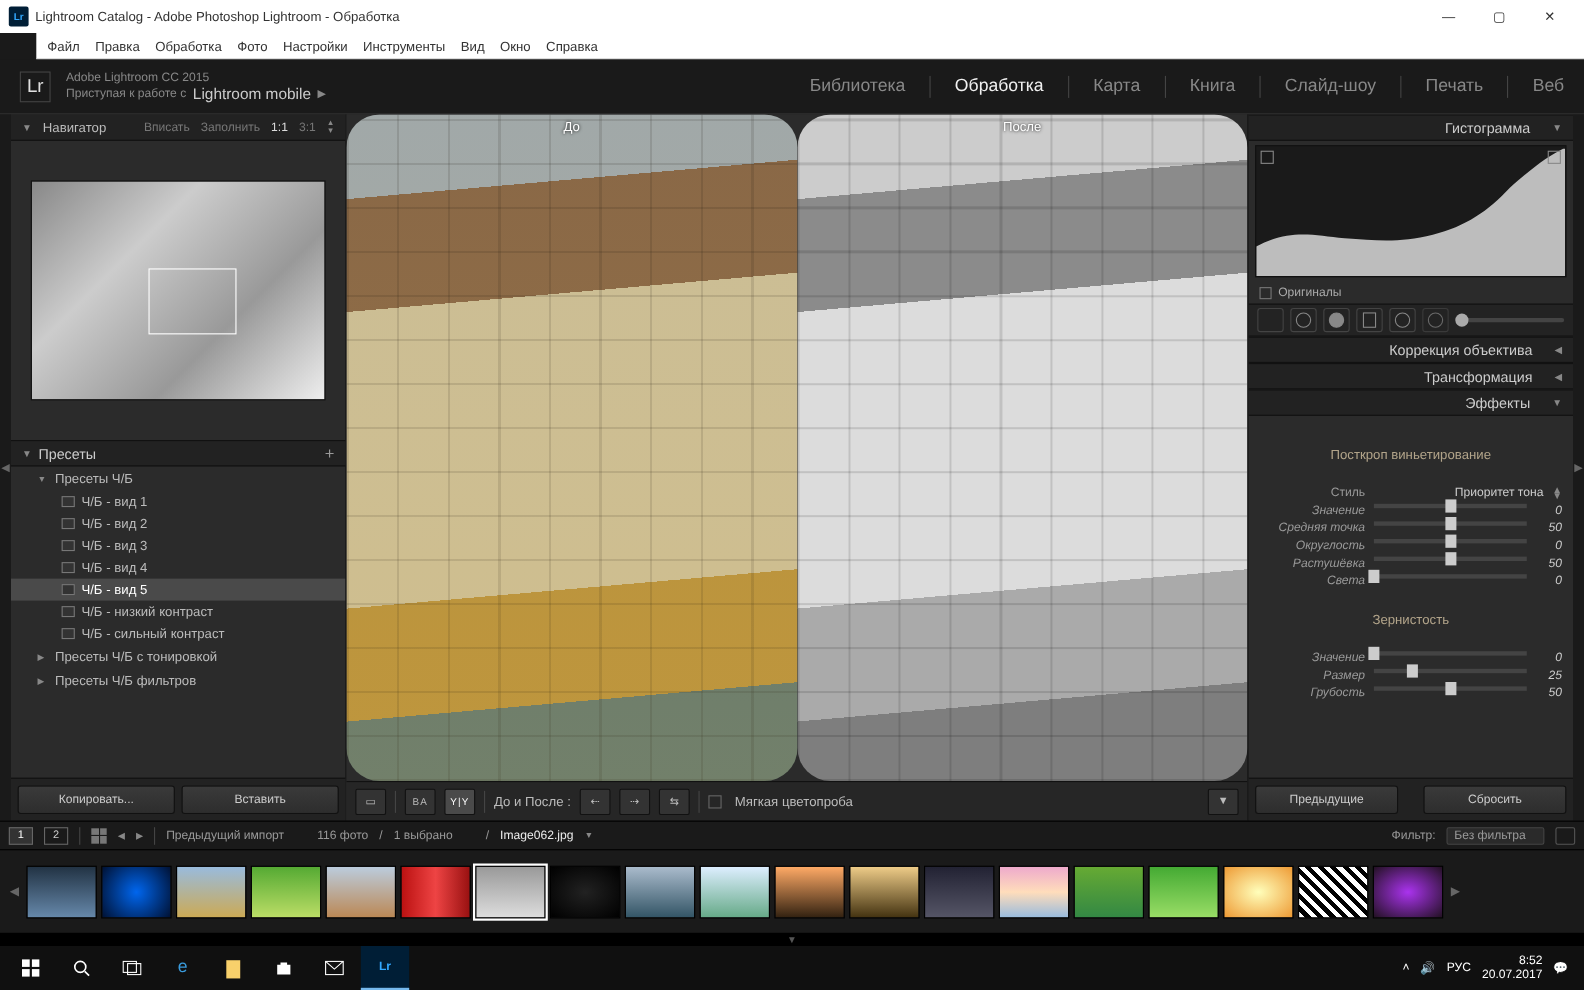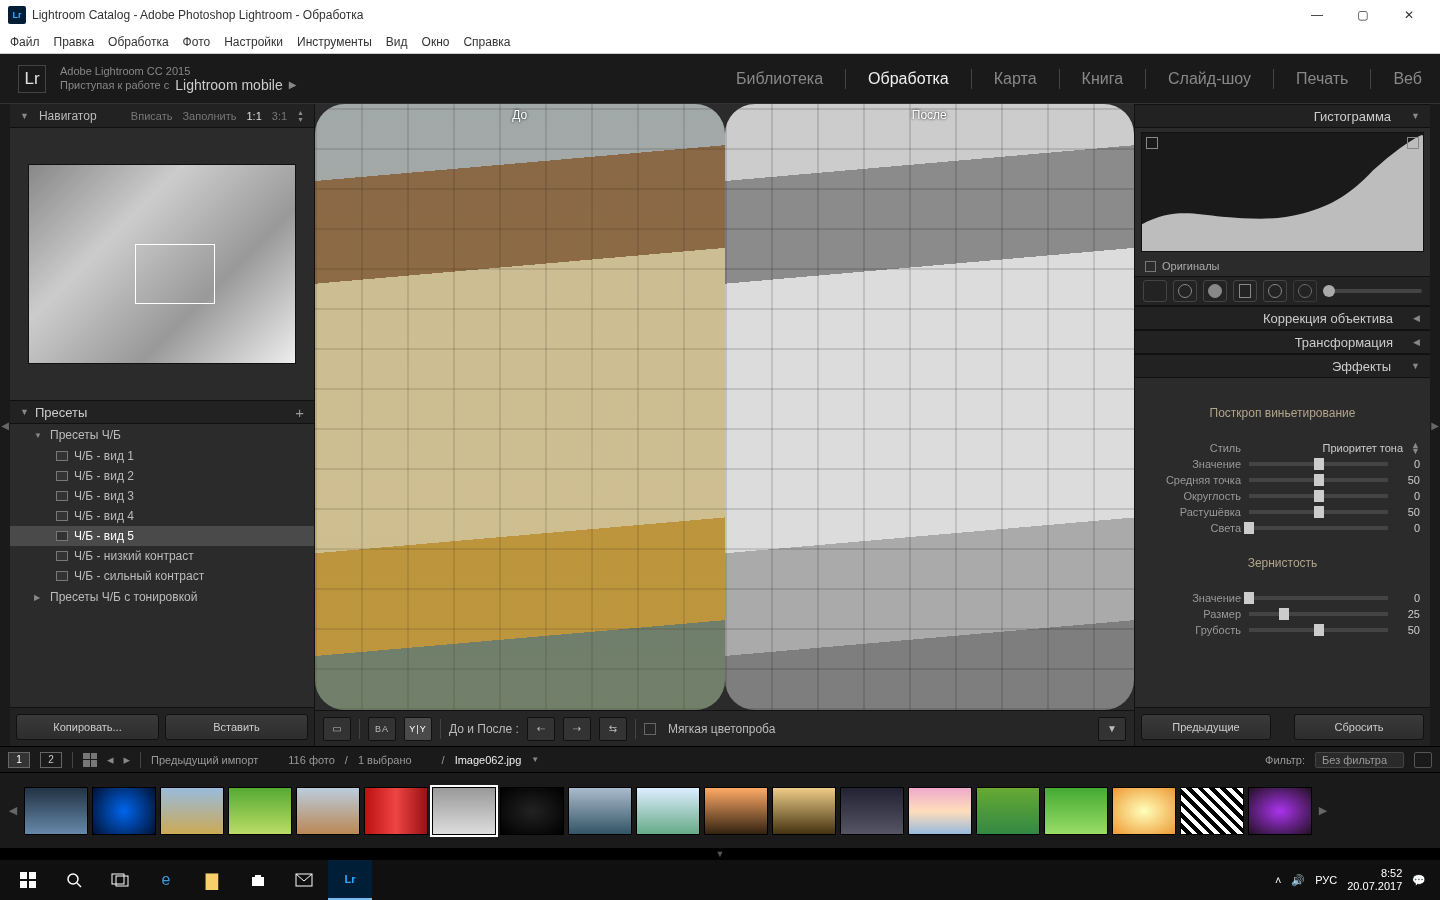--- a/index.html
+++ b/index.html
@@ -5,21 +5,21 @@
 * { margin: 0; padding: 0; box-sizing: border-box; font-family: "Segoe UI", Arial, sans-serif; user-select: none; }
 body { width: 1440px; height: 900px; background: #1a1a1a; overflow: hidden; display: flex; flex-direction: column; }
 
 
 .win-titlebar { height: 30px; background: #fff; display: flex; align-items: center; padding: 0 8px; font-size: 12px; color: #333; }
 .win-titlebar .lr-badge { width: 18px; height: 18px; background: #001e36; color: #31a8ff; font-size: 9px; font-weight: bold; display: flex; align-items: center; justify-content: center; margin-right: 6px; border-radius: 2px; }
 .win-titlebar .grow { flex: 1; }
 .win-ctrl { width: 46px; height: 30px; display: flex; align-items: center; justify-content: center; color: #333; }
 
 
-.menu-bar { height: 24px; background: #fff; display: flex; align-items: center; padding: 0 10px; font-size: 12px; color: #333; gap: 14px; border-bottom: 1px solid #ccc; }
+.menu-bar { height: 24px; background: #fff; display: flex; align-items: center; padding: 0 10px; font-size: 12px; color: #333; gap: 14px; border-bottom: 1px solid #ccc; margin-left: 33px; }
 .menu-item { cursor: default; }
 
 
 .app-header { height: 50px; background: #1a1a1a; display: flex; align-items: center; padding: 0 18px; border-bottom: 1px solid #333; }
 .app-logo { width: 28px; height: 28px; background: #1a1a1a; color: #e0e0e0; font-size: 17px; font-weight: 300; display: flex; align-items: center; justify-content: center; border: 1px solid #444; margin-right: 14px; }
 .app-title-block { display: flex; flex-direction: column; color: #888; font-size: 11px; }
 .app-title-row { display: flex; align-items: center; gap: 6px; }
 .app-title-block .mobile { color: #ccc; font-size: 14px; }
 .app-header .grow { flex: 1; }
 .module-picker { display: flex; gap: 22px; align-items: center; }
@@ -92,21 +92,21 @@
 .mask-tools { height: 30px; display: flex; align-items: center; gap: 6px; padding: 0 8px; border-top: 1px solid #111; border-bottom: 1px solid #111; background: #232323; }
 .mask-btn { width: 24px; height: 22px; border: 1px solid #444; border-radius: 3px; display: flex; align-items: center; justify-content: center; cursor: pointer; }
 .mask-btn.circle::before { content: ""; width: 12px; height: 12px; border: 1px solid #888; border-radius: 50%; }
 .mask-btn.circle.fill::before { background: #888; }
 .mask-btn.rect::before { content: ""; width: 10px; height: 12px; border: 1px solid #888; }
 .mask-slider { flex: 1; height: 4px; background: #444; border-radius: 2px; position: relative; }
 .mask-slider .knob { width: 12px; height: 12px; background: #aaa; border-radius: 50%; position: absolute; top: -4px; left: 0; }
 
 .effects-body { padding: 6px 10px; font-size: 11px; color: #999; }
 .eff-group-title { text-align: center; color: #b2a48a; margin: 22px 0; font-size: 12px; }
-.eff-row { display: flex; align-items: center; gap: 8px; margin: 4px 0; }
+.eff-row { display: flex; align-items: flex-start; gap: 8px; margin: 4px 0; font-style: italic; }
 .eff-label { width: 96px; text-align: right; color: #999; }
 .eff-slider { flex: 1; height: 4px; background: #444; position: relative; }
 .eff-knob { width: 10px; height: 12px; background: #ccc; position: absolute; top: -4px; transform: translateX(-50%); }
 .eff-val { width: 24px; text-align: right; color: #ccc; }
 .eff-style-row { display: flex; align-items: center; gap: 8px; margin: 4px 0; }
 .eff-select { flex: 1; text-align: right; color: #ccc; }
 .eff-sel-arrows { color: #888; font-size: 9px; line-height: 6px; display: flex; flex-direction: column; }
 
 .right-buttons { display: flex; padding: 6px; gap: 23px; background: #222; border-top: 1px solid #111; margin-top: auto; }
 
@@ -237,20 +237,21 @@
     <div class="preset-tree">
       <div class="preset-group open">Пресеты Ч/Б</div>
         <div class="preset-item">Ч/Б - вид 1</div>
         <div class="preset-item">Ч/Б - вид 2</div>
         <div class="preset-item">Ч/Б - вид 3</div>
         <div class="preset-item">Ч/Б - вид 4</div>
         <div class="preset-item selected">Ч/Б - вид 5</div>
         <div class="preset-item">Ч/Б - низкий контраст</div>
         <div class="preset-item">Ч/Б - сильный контраст</div>
       <div class="preset-group">Пресеты Ч/Б с тонировкой</div>
+      <div class="preset-group">Пресеты Ч/Б фильтров</div>
     </div>
     <div class="left-buttons">
       <div class="panel-btn">Копировать...</div>
       <div class="panel-btn">Вставить</div>
     </div>
   </div>
 
   <div class="center">
     <div class="compare-view">
       <div class="compare-half">

